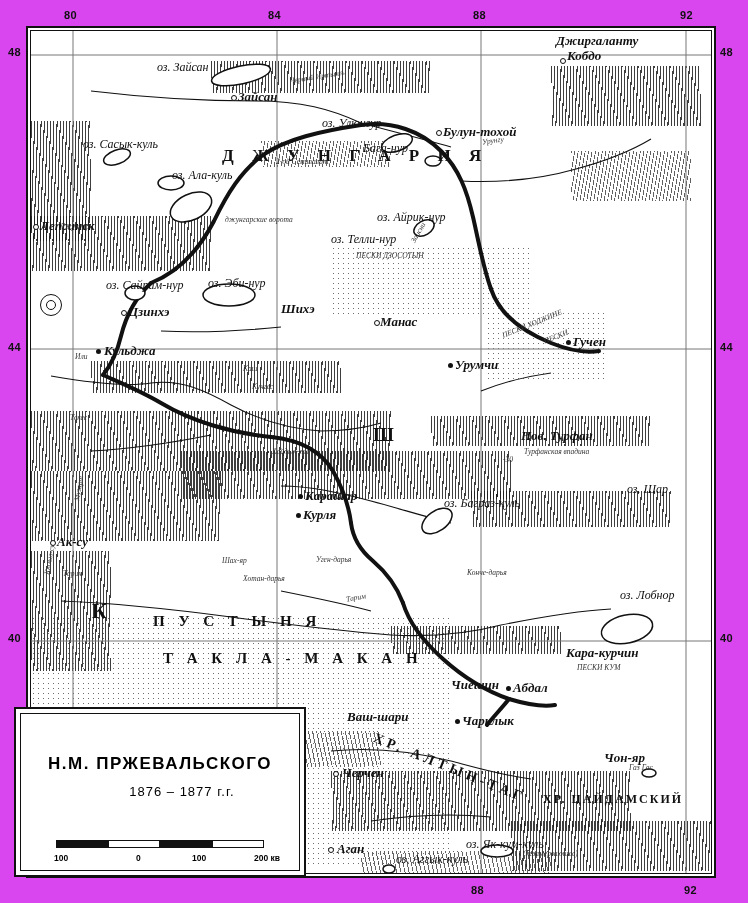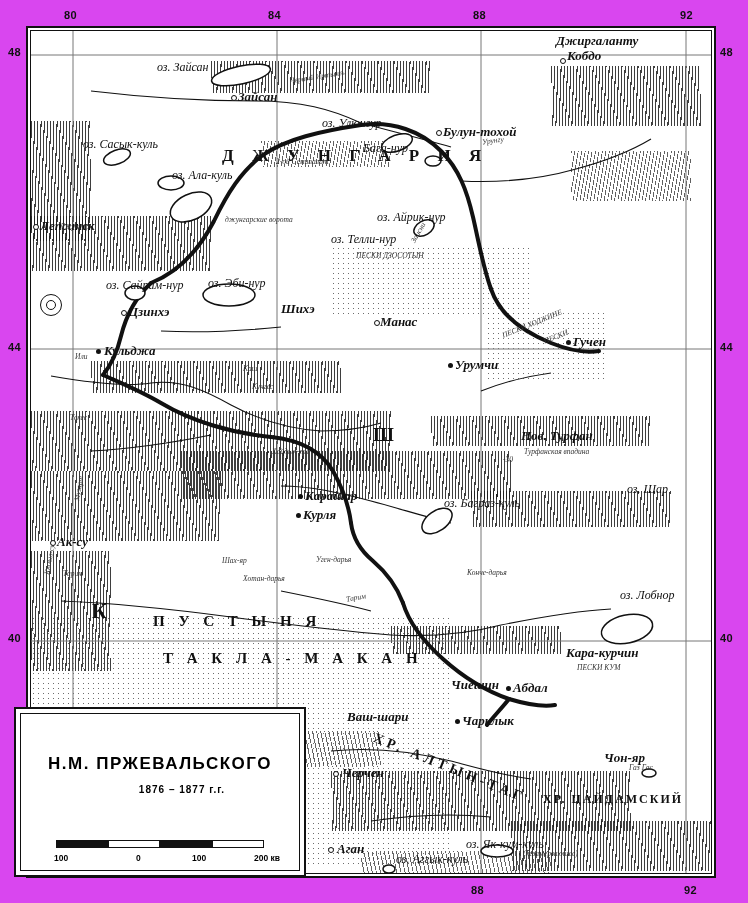--- a/index.html
+++ b/index.html
@@ -70,21 +70,21 @@
   .dotf{position:absolute;width:5px;height:5px;border-radius:50%;background:#111;}
   
   .cartouche{
     position:absolute;left:14px;top:707px;width:292px;height:170px;
     background:#ffffff;border:2px solid #111;box-sizing:border-box;
     text-align:center;
   }
   .cart-inner{position:absolute;left:4px;top:4px;right:4px;bottom:4px;border:1px solid #111;}
   .cart-t1{position:absolute;left:0;right:0;top:16px;font-size:13.5px;font-weight:bold;letter-spacing:3px;font-family:"Liberation Sans",sans-serif;}
   .cart-t2{position:absolute;left:0;right:0;top:45px;font-size:17px;font-weight:bold;letter-spacing:1.5px;font-family:"Liberation Sans",sans-serif;}
-  .cart-t3{position:absolute;left:0;right:0;top:75px;font-size:10px;font-weight:bold;letter-spacing:1px;font-family:"Liberation Sans",sans-serif;padding-left:44px;}
+  .cart-t3{position:absolute;left:0;right:0;top:75px;font-size:13px;font-weight:normal;letter-spacing:1px;font-family:"Liberation Sans",sans-serif;padding-left:44px;}
   
   .scalebar{position:absolute;left:40px;top:131px;width:215px;height:9px;}
   .sb-seg{position:absolute;top:0;height:8px;border:1px solid #111;box-sizing:border-box;}
   .sb-lab{position:absolute;font-size:8.5px;font-weight:bold;font-family:"Liberation Sans",sans-serif;}
   .corner-rose{position:absolute;width:20px;height:20px;border:1.6px solid #111;border-radius:50%;}
   .corner-rose:after{content:"";position:absolute;left:5px;top:5px;width:8px;height:8px;border:1.4px solid #111;border-radius:50%;}
 </style>
 </head>
 <body>
 

